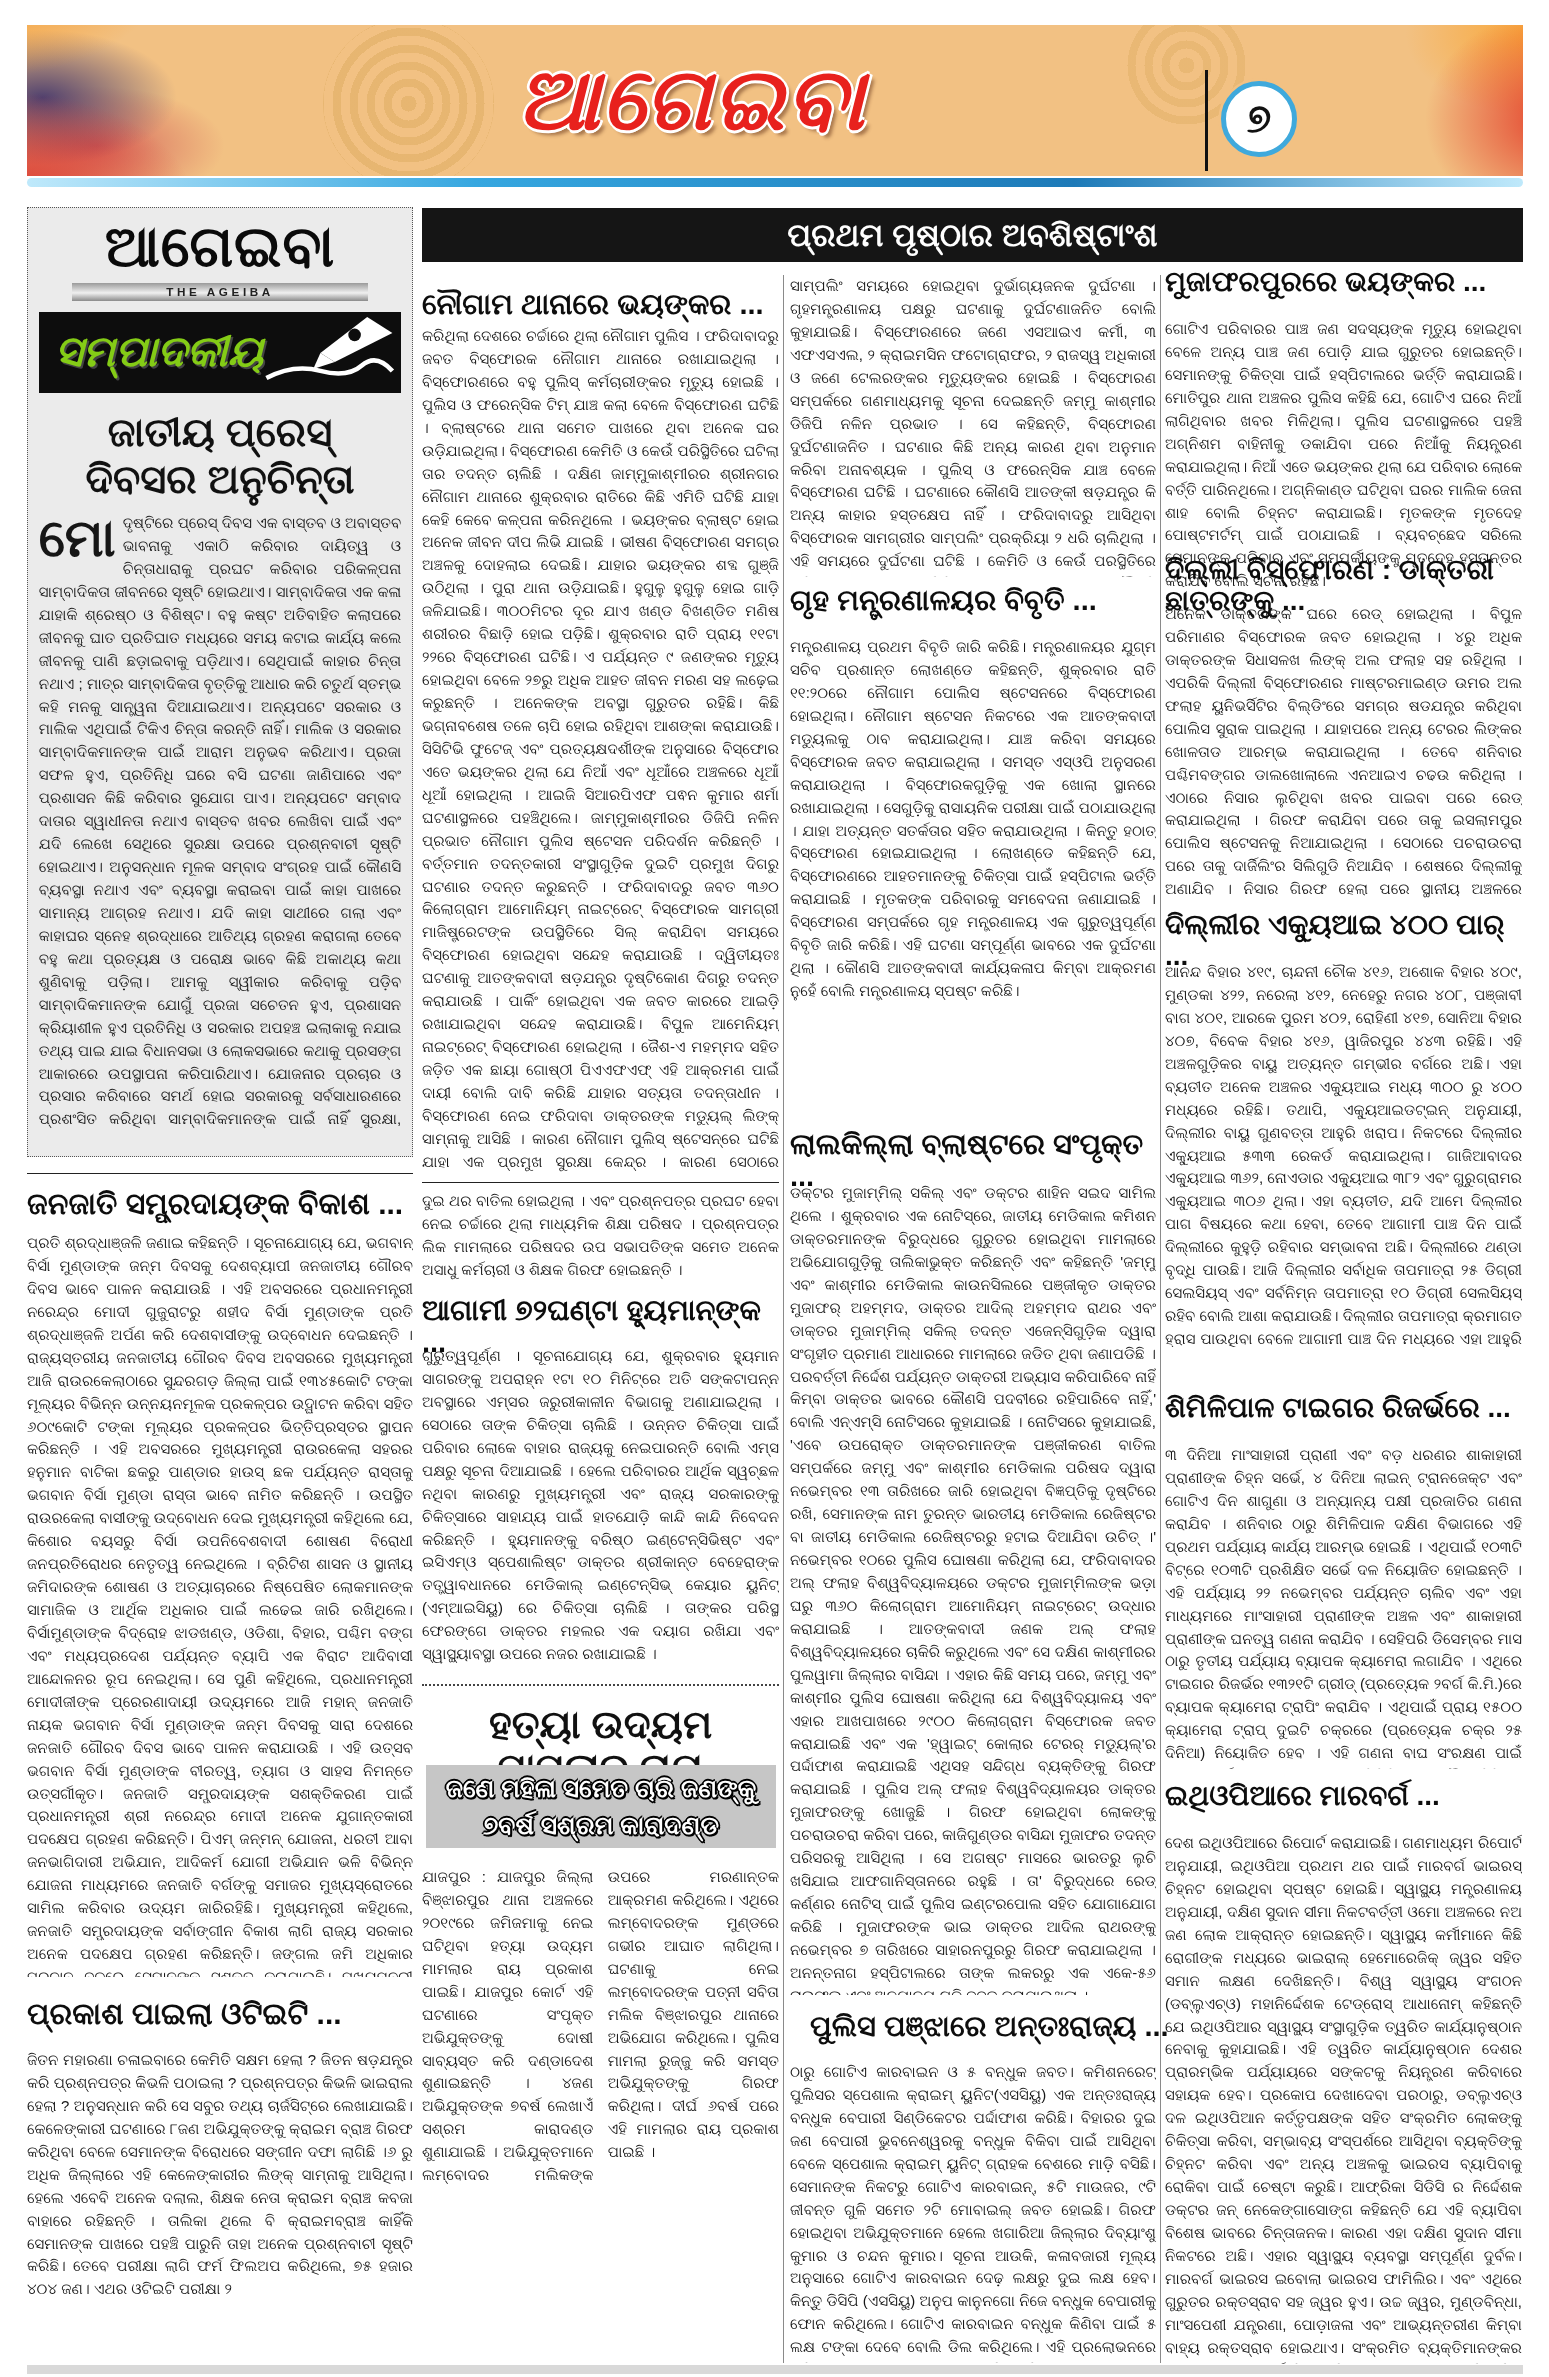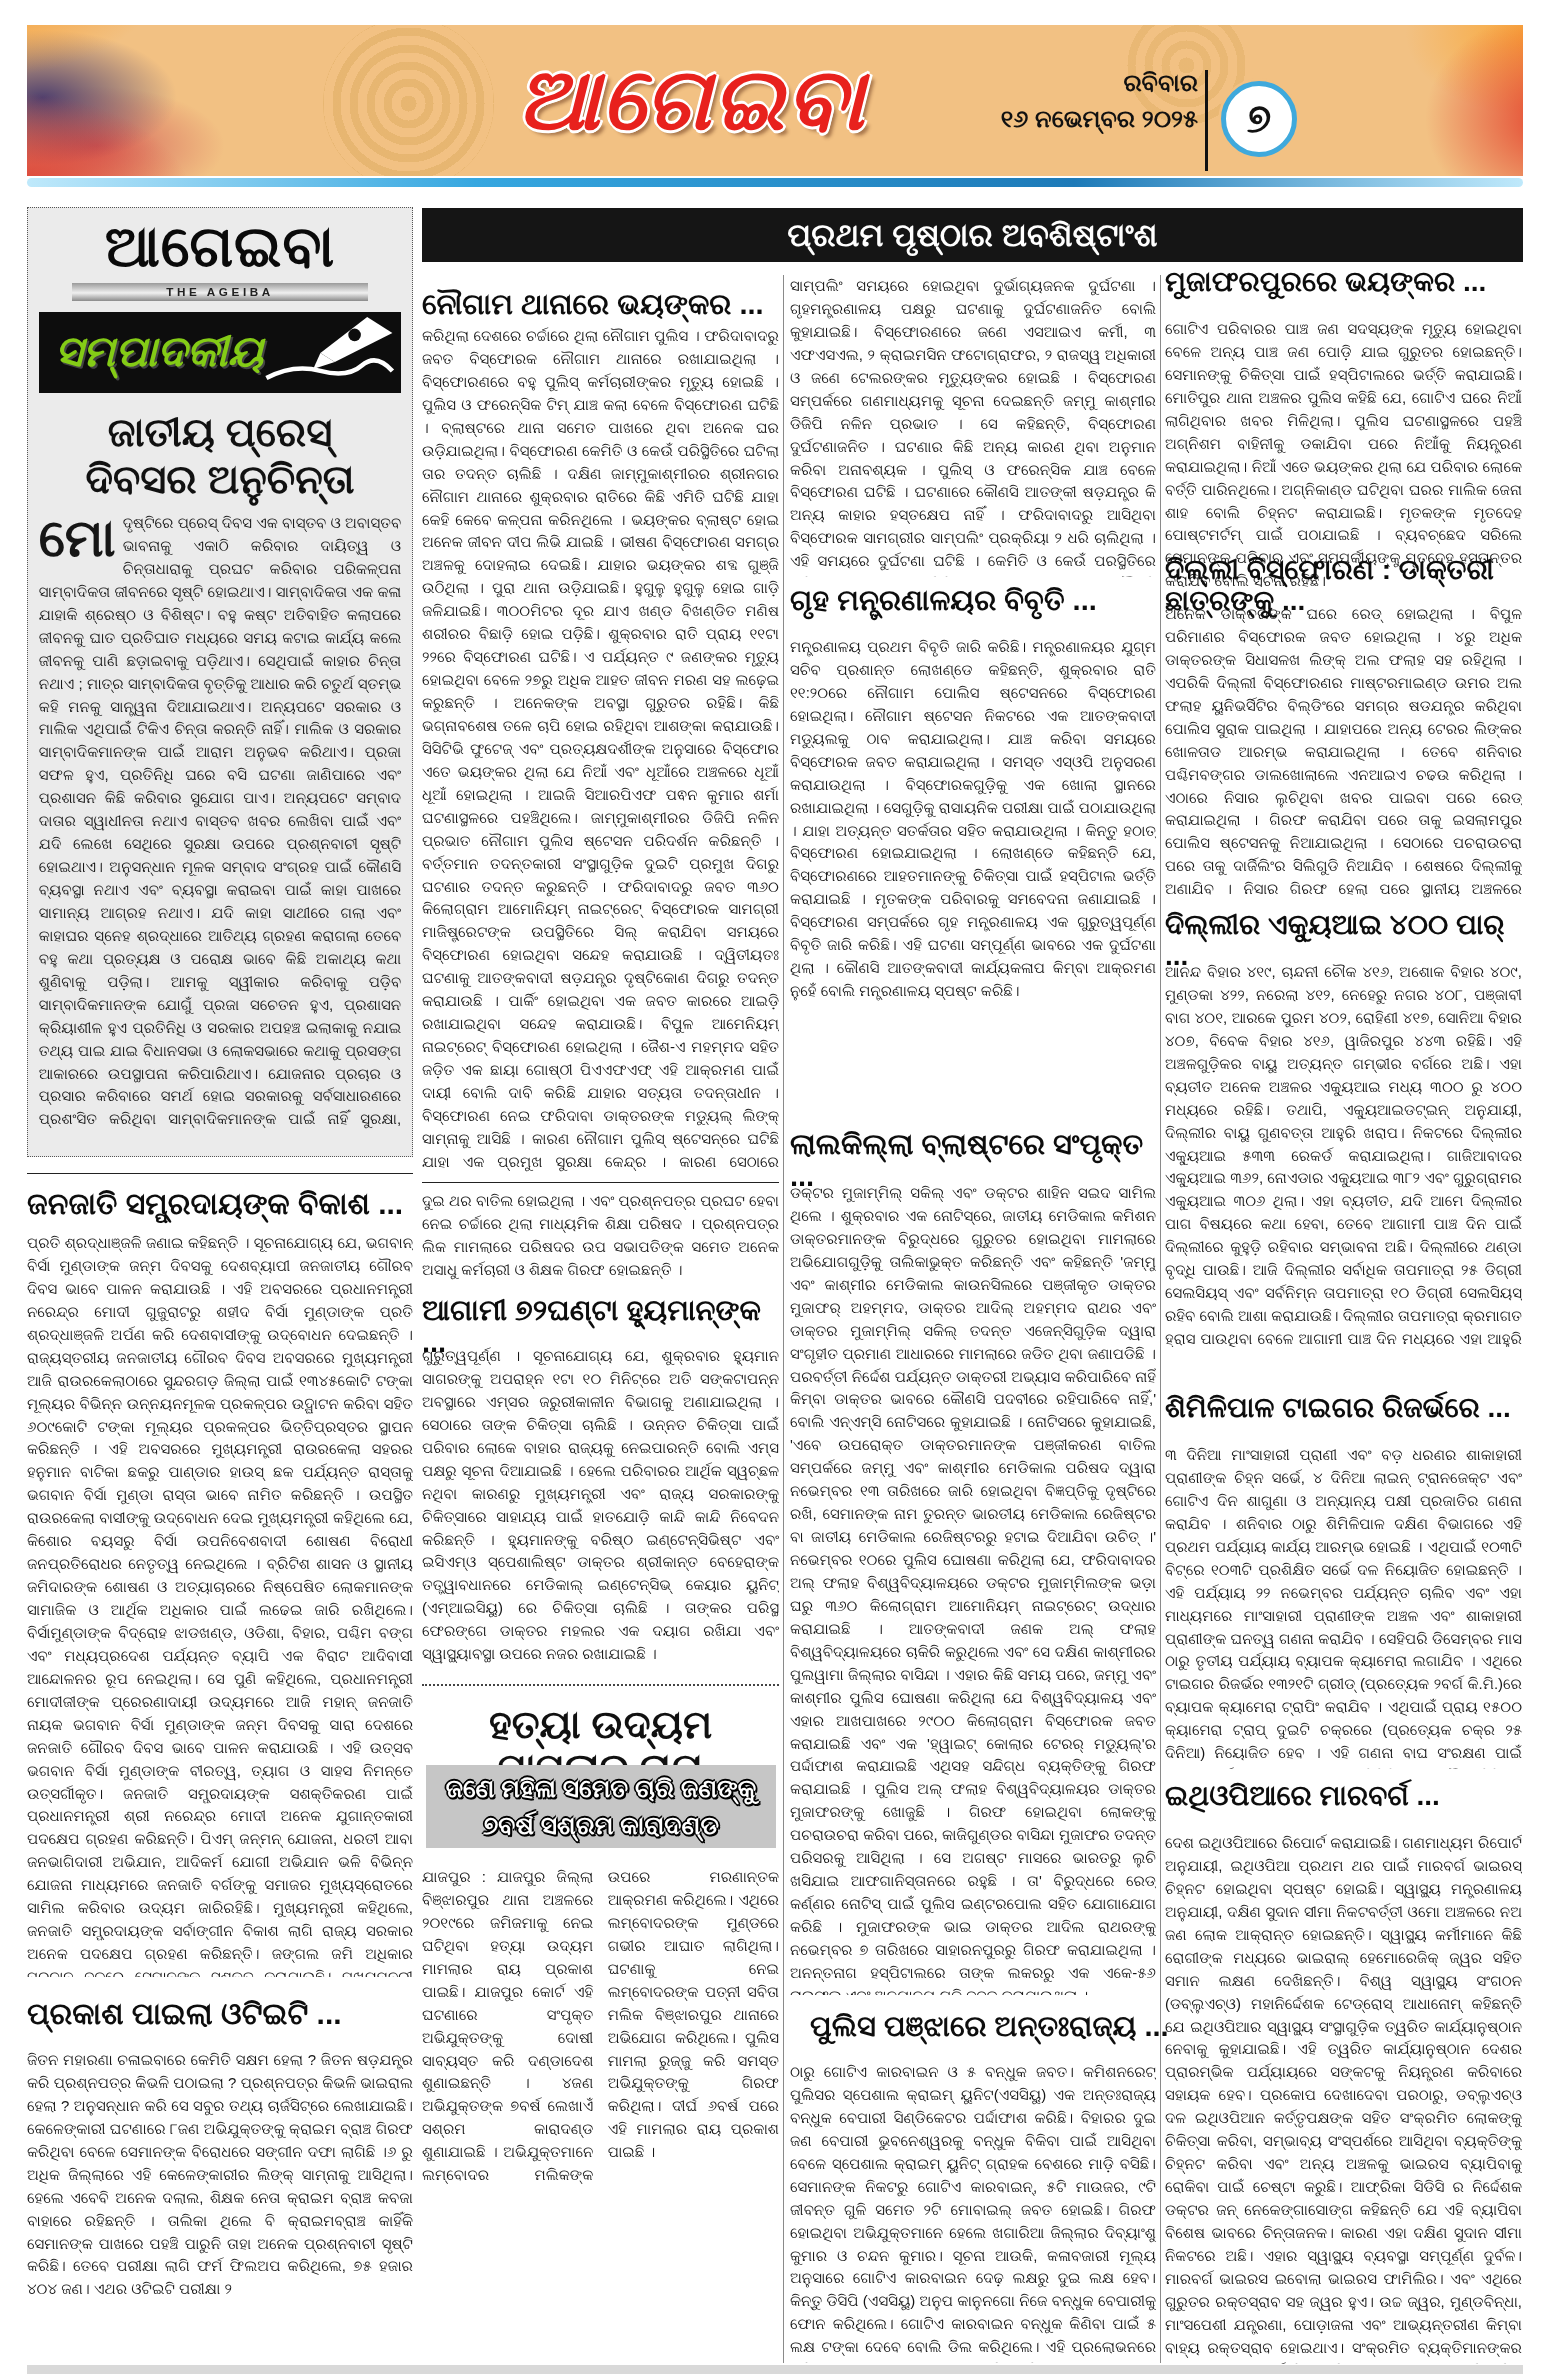--- a/index.html
+++ b/index.html
@@ -75,24 +75,20 @@
 </style>
 </head>
 <body>
 
 <div class="abs hdr">
   <div class="hdr-left"></div>
   <div class="hdr-right"></div>
   <div class="mandala m1"></div>
   <div class="mandala m2"></div>
   <div class="masthead">ଆଗେଇବା</div>
-  <div class="hdr-date">
-    <div>ରବିବାର</div>
-    <div>୧୬ ନଭେମ୍ବର ୨୦୨୫</div>
-  </div>
   <div class="hdr-vline"></div>
   <div class="page-circle">
     <span>୭</span>
   </div>
 </div>
 <div class="abs blue-bar"></div>
 
 <div class="abs edit-box">
   <div class="edit-logo">ଆଗେଇବା</div>
   <div class="edit-logo-bar">THE AGEIBA</div>

